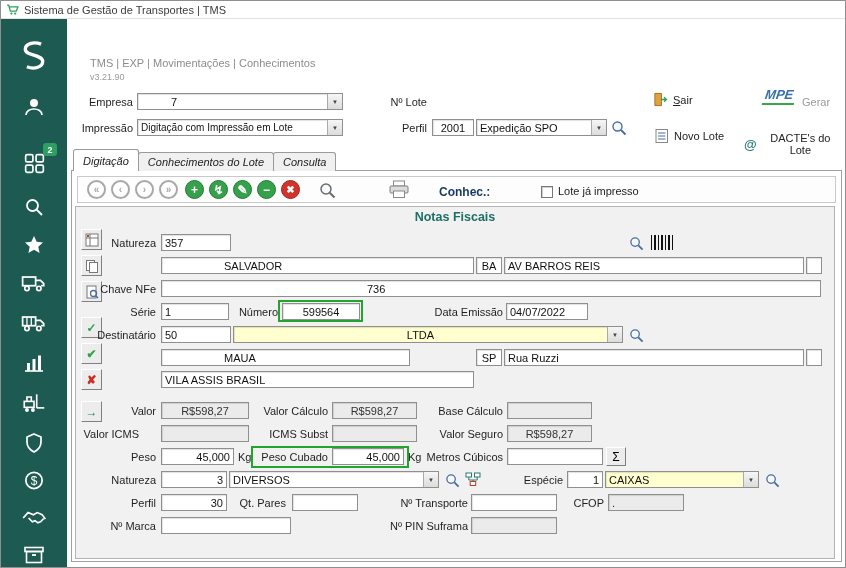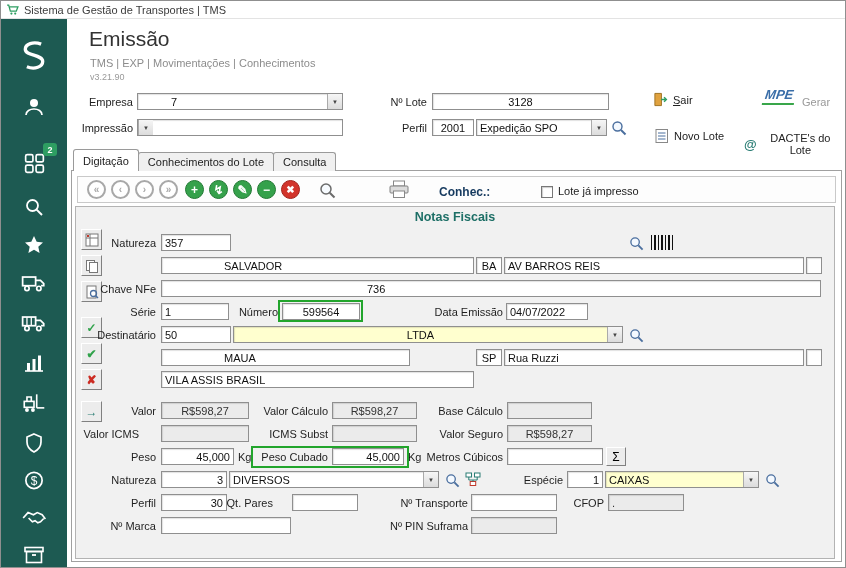--- a/index.html
+++ b/index.html
@@ -46,21 +46,21 @@
   .mpe-logo { position: absolute; left: 762px; top: 86px; font-style: italic; font-weight: bold;
               color: #3a6ea8; font-size: 13px; transform: skewX(-8deg);
               border-bottom: 2px solid #39a64a; padding: 0 2px 1px 2px; }
   .gerar { position: absolute; left: 801px; top: 95px; font-size: 11px; color: #999; cursor: pointer; }
   .at-sign { color: #2a7d74; font-weight: bold; font-size: 13px; }
 
   
   .tabbar { position: absolute; left: 72px; top: 148px; height: 22px; display: flex; z-index: 3; }
   .tab { height: 19px; margin-top: 3px; margin-right: -1px; padding: 3px 9px 0 9px; font-size: 11px;
          color: #222; background: #f0f0f0; border: 1px solid #9a9a9a; border-bottom: none;
-         border-radius: 3px 3px 0 0; cursor: pointer; white-space: nowrap; }
+         border-radius: 3px 3px 0 0; cursor: pointer; white-space: nowrap; font-style: italic; }
   .tab.active { height: 22px; margin-top: 0; background: #fff; padding-top: 5px; position: relative; z-index: 4; }
   .contentbox { position: absolute; left: 70px; top: 169px; width: 771px; height: 392px;
                 border: 1px solid #a0a0a0; background: #fff; }
 
   
   .toolbar { position: absolute; left: 76px; top: 175px; width: 759px; height: 27px;
              border: 1px solid #c9c9c9; background: #fdfdfd; }
   .roundbtn { position: absolute; top: 179px; width: 19px; height: 19px; border-radius: 50%;
               display: flex; align-items: center; justify-content: center; font-weight: bold;
               cursor: pointer; }
@@ -196,48 +196,45 @@
     </svg>
   </div>
   <div class="side-item" style="top:540px">
     <svg width="24" height="24" viewBox="0 0 24 24">
       <rect x="3" y="4.5" width="18" height="4" fill="none" stroke="#fff" stroke-width="1.6"></rect>
       <rect x="4.5" y="8.5" width="15" height="11" fill="none" stroke="#fff" stroke-width="1.6"></rect>
       <line x1="10" y1="12" x2="14" y2="12" stroke="#fff" stroke-width="1.8"></line>
     </svg>
   </div>
 
-  <div class="h-title">Emissão</div>
   <div class="h-crumb">TMS | EXP | Movimentações | Conhecimentos</div>
   <div class="h-ver">v3.21.90</div>
 
   <div class="lbl" style="left:62px;top:95px;width:70px">Empresa</div>
   <div class="fld" style="left:136px;top:92px;width:206px">
     <span class="val" style="padding-left:33px">7</span>
     <span class="combo-arrow">▼</span>
   </div>
   <div class="lbl" style="left:378px;top:95px;width:48px">Nº Lote</div>
-  <div class="fld" style="left:431px;top:92px;width:177px">
-    <span class="val c">3128</span>
-  </div>
 
   <button class="linkbtn" style="left:646px;top:90px">
     <svg width="15" height="15" viewBox="0 0 16 16">
       <path d="M2 1.5h7v13H2z" fill="#e0a23f" stroke="#9c7020"></path>
       <path d="M8.5 8h5" stroke="#2e9e62" stroke-width="1.6" fill="none"></path>
       <path d="M11.8 5.6L14.2 8l-2.4 2.4" stroke="#2e9e62" stroke-width="1.6" fill="none"></path>
     </svg>
     <span class="sair-label">Sair</span>
   </button>
 
   <div class="mpe-logo">MPE</div>
   <div class="gerar">Gerar</div>
 
   <div class="lbl" style="left:62px;top:121px;width:70px">Impressão</div>
   <div class="fld" style="left:136px;top:118px;width:206px">
+    <span class="val" style="font-size:10px">Digitação com Impressão em Lote</span>
     <span class="combo-arrow">▼</span>
   </div>
   <div class="lbl" style="left:390px;top:121px;width:36px">Perfil</div>
   <div class="fld" style="left:431px;top:118px;width:42px">
     <span class="val c">2001</span>
   </div>
   <div class="fld" style="left:475px;top:118px;width:131px">
     <span class="val">Expedição SPO</span>
     <span class="combo-arrow">▼</span>
   </div>
@@ -460,21 +457,21 @@
   </div>
   <svg class="mag" style="position:absolute;left:764px;top:472px" width="15" height="15" viewBox="0 0 16 16">
     <circle cx="6.5" cy="6.5" r="4.5" fill="#f4f9ff" stroke="#4a6e9e" stroke-width="1.4"></circle>
     <line x1="10" y1="10" x2="14.5" y2="14.5" stroke="#4a6e9e" stroke-width="2"></line>
   </svg>
 
   <div class="lbl" style="left:95px;top:496px;width:60px">Perfil</div>
   <div class="fld" style="left:160px;top:493px;width:66px">
     <span class="val r">30</span>
   </div>
-  <div class="lbl" style="left:215px;top:496px;width:57px">Qt. Pares</div>
+  <div class="lbl" style="left:228px;top:496px;width:57px">Qt. Pares</div>
   <div class="fld" style="left:291px;top:493px;width:66px">
     <span class="val"></span>
   </div>
   <div class="lbl" style="left:388px;top:496px;width:79px">Nº Transporte</div>
   <div class="fld" style="left:470px;top:493px;width:86px">
     <span class="val"></span>
   </div>
   <div class="lbl" style="left:558px;top:496px;width:45px">CFOP</div>
   <div class="fld gray" style="left:607px;top:493px;width:76px">
     <span class="val">.</span>

